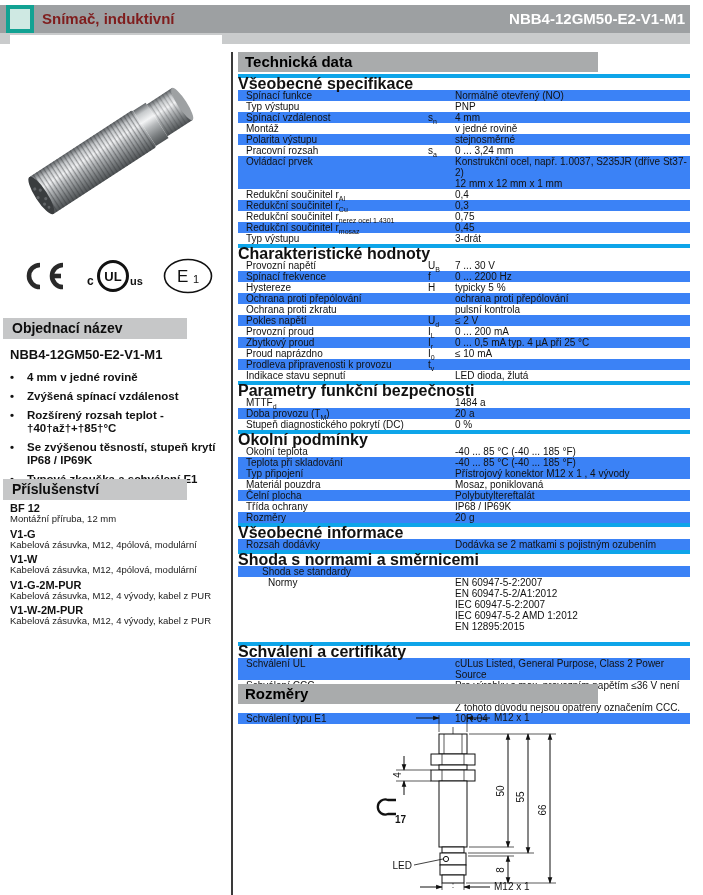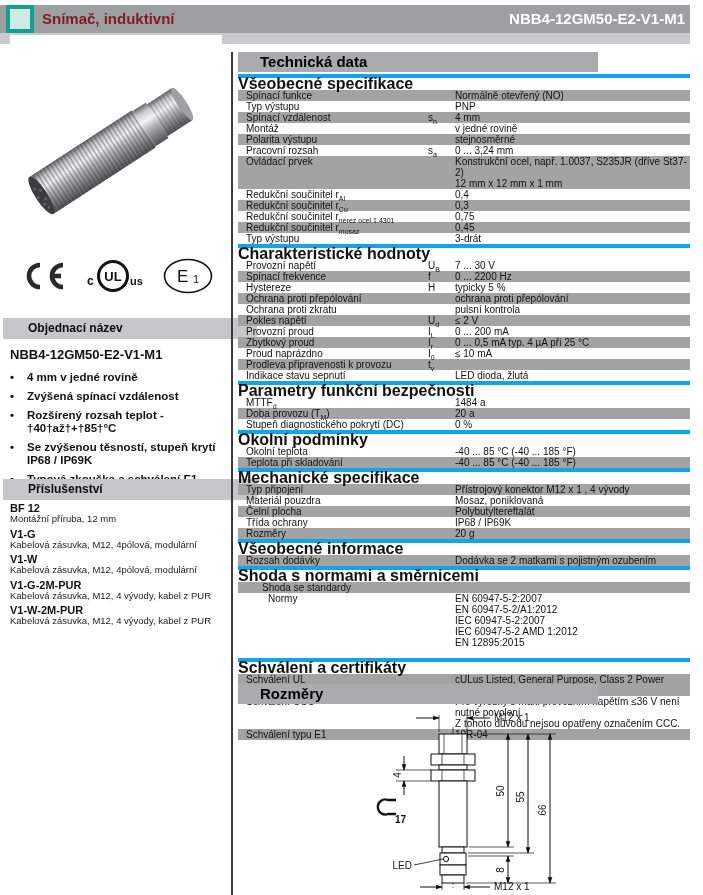--- a/index.html
+++ b/index.html
@@ -14,43 +14,43 @@
     background:#cfe9e3;border:4px solid #12a293;box-sizing:border-box;z-index:3;}
   .header-title{position:absolute;left:42px;top:5px;height:28px;line-height:28px;
     color:#7f1d1d;font-size:15px;font-weight:bold;z-index:2;}
   .header-code{position:absolute;right:18px;top:5px;height:28px;line-height:28px;
     color:#fff;font-size:15px;font-weight:bold;z-index:2;}
   .substrip{position:absolute;left:0;top:33px;width:690px;height:11px;background:#c9cbcc;}
   
   .photo-box{position:absolute;left:10px;top:35px;width:212px;height:212px;background:#fff;z-index:2;}
   .cert-row{position:absolute;left:10px;top:250px;width:212px;height:52px;
     display:flex;align-items:center;justify-content:space-between;padding:0 8px;box-sizing:border-box;}
-  .left-bar{position:absolute;left:3px;width:254px;height:21px;background:#c6c7c8;
-    font-size:12px;font-weight:bold;line-height:21px;padding-left:25px;box-sizing:border-box;color:#0d0d0d;}
+  .left-bar{position:absolute;left:3px;width:184px;height:21px;background:#c6c7c8;
+    font-size:14px;font-weight:bold;line-height:21px;padding-left:9px;box-sizing:border-box;color:#0d0d0d;}
   .order-bar{top:318px;}
   .acc-bar{top:479px;}
   .order-name{position:absolute;left:10px;top:347px;font-size:13px;font-weight:bold;}
   .feature-list{position:absolute;left:10px;top:371px;width:212px;}
   .bullet{display:flex;font-weight:bold;font-size:11.5px;line-height:13px;margin-bottom:6px;}
   .bullet .dot{width:17px;flex-shrink:0;}
   .acc-list{position:absolute;left:10px;top:502px;width:214px;}
   .acc-item{margin-bottom:3px;}
   .acc-name{font-size:11px;font-weight:bold;line-height:12px;}
   .acc-desc{font-size:9.5px;line-height:10.5px;color:#1a1a1a;}
   
   .divider{position:absolute;left:231px;top:52px;width:2px;height:843px;background:#3a3a3a;}
   
   .right-bar{position:absolute;left:238px;width:360px;height:20px;background:#a9abac;
-    font-size:15px;font-weight:bold;line-height:20px;padding-left:22px;box-sizing:border-box;color:#000;}
+    font-size:15px;font-weight:bold;line-height:20px;padding-left:7px;box-sizing:border-box;color:#000;}
   .tech-bar{top:52px;}
   .dim-bar{top:684px;}
   .tech-table{position:absolute;left:238px;top:74px;width:452px;font-size:10px;}
   .t-sec{font-weight:bold;border-top:4px solid #0ea5e9;height:12px;line-height:12px;font-size:16px;}
   .t-row{display:flex;align-items:flex-start;line-height:11px;min-height:11px;}
-  .t-row.shade{background:#a3a3a3;}
+  .t-row.shade{background:#3b82f6;}
   .t-gap{height:10px;}
   .t-label{width:190px;padding-left:8px;box-sizing:border-box;flex-shrink:0;}
   .t-label.ind1{padding-left:24px;}
   .t-label.ind2{padding-left:30px;}
   .t-sym{width:27px;flex-shrink:0;}
   .t-val{flex:1;}
   sub{font-size:7px;line-height:0;}
   
   .dims{position:absolute;left:238px;top:704px;width:452px;height:190px;}
   svg text{font-family:"Liberation Sans","DejaVu Sans",sans-serif;}
@@ -377,21 +377,20 @@
         <div>-40 ... 85 °C (-40 ... 185 °F)</div>
       </div>
     </div>
     <div class="t-row shade">
       <div class="t-label ind0"><span>Teplota při skladování</span></div>
       <div class="t-sym"><span></span></div>
       <div class="t-val">
         <div>-40 ... 85 °C (-40 ... 185 °F)</div>
       </div>
     </div>
-    <div class="t-sec">Mechanické specifikace</div>
     <div class="t-row shade">
       <div class="t-label ind0"><span>Typ připojení</span></div>
       <div class="t-sym"><span></span></div>
       <div class="t-val">
         <div>Přístrojový konektor M12 x 1 , 4 vývody</div>
       </div>
     </div>
     <div class="t-row">
       <div class="t-label ind0"><span>Materiál pouzdra</span></div>
       <div class="t-sym"><span></span></div>

